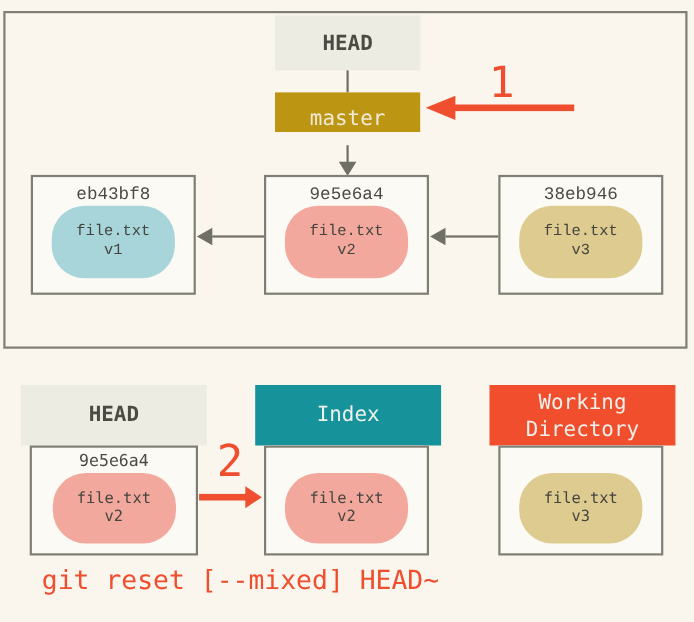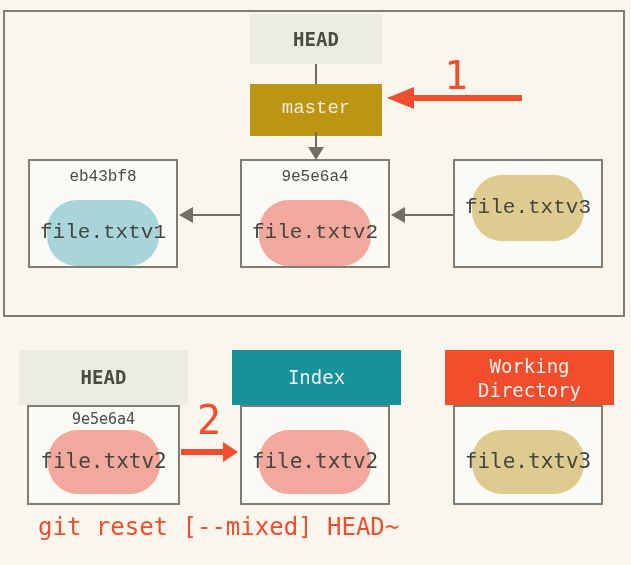--- a/index.html
+++ b/index.html
@@ -30,22 +30,22 @@
   }
   .head-top {
     left: 250px; top: 14px; width: 132px; height: 50px;
     background: #edece2; line-height: 50px; font-weight: bold;
   }
   .connector-v {
     left: 315px; top: 64px; width: 2px; height: 20px;
     background: #6f6f66;
   }
   .master-node {
-    left: 250px; top: 84px; width: 132px; height: 52px;
-    background: #bc9612; color: #f0eada; line-height: 48px; font-family: Liberation Mono, monospace;
+    left: 250px; top: 84px; width: 132px; height: 36px;
+    background: #bc9612; color: #f0eada; line-height: 48px;
   }
   .master-down-line {
     left: 315px; top: 132px; width: 2px; height: 16px;
     background: #6f6f66;
   }
   .tri { width: 0; height: 0; }
   .tri-down {
     left: 308px; top: 147px;
     border-left: 8px solid transparent;
     border-right: 8px solid transparent;
@@ -60,25 +60,25 @@
   }
   .commit-1 { left: 28px; }
   .commit-2 { left: 240px; }
   .commit-3 { left: 453px; }
   .hash {
     display: block; text-align: center;
     margin-top: 7px; font-size: 16px; color: #4b4b44;
   }
   .blob {
     width: 112px; height: 66px;
-    margin: 14px auto 0 auto;
+    margin: 1px auto 0 auto;
     border-radius: 30px;
-    display: flex; flex-direction: row;
+    display: flex; flex-direction: column;
     align-items: center; justify-content: center;
-    font-size: 21px; line-height: 1.2; color: #45453f;
+    font-size: 14px; line-height: 1.2; color: #45453f;
   }
   .blob-blue { background: #a8d5da; }
   .blob-pink { background: #f3a89d; }
   .blob-tan  { background: #ddcb8f; }
 
   .gray-shaft { height: 2px; background: #6f6f66; top: 214px; }
   .shaft-a { left: 193px; width: 47px; }
   .shaft-b { left: 405px; width: 48px; }
   .tri-left-gray {
     top: 207px;
@@ -171,20 +171,21 @@
 
   <div class="abs commit-box commit-2">
     <span class="hash">9e5e6a4</span>
     <div class="blob blob-pink">
       <span>file.txt</span>
       <span>v2</span>
     </div>
   </div>
 
   <div class="abs commit-box commit-3">
+    <span class="hash">38eb946</span>
     <div class="blob blob-tan">
       <span>file.txt</span>
       <span>v3</span>
     </div>
   </div>
 
   <div class="abs tri tri-left-gray head-a"></div>
   <div class="abs gray-shaft shaft-a"></div>
   <div class="abs tri tri-left-gray head-b"></div>
   <div class="abs gray-shaft shaft-b"></div>

